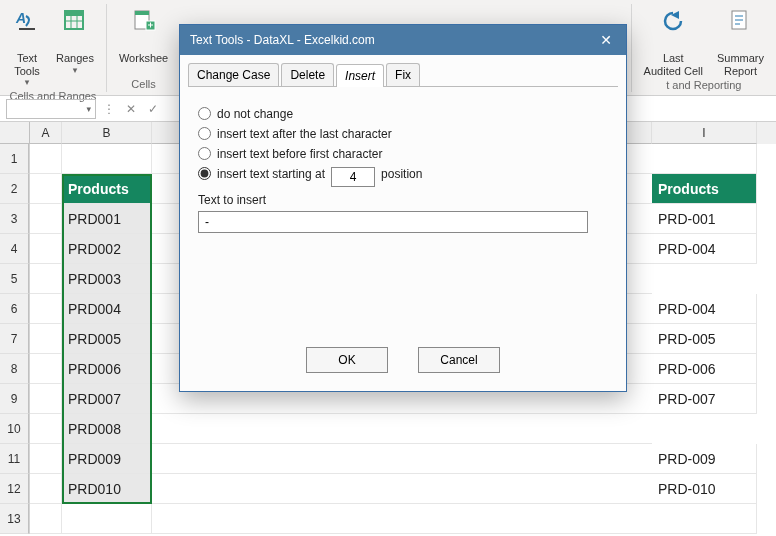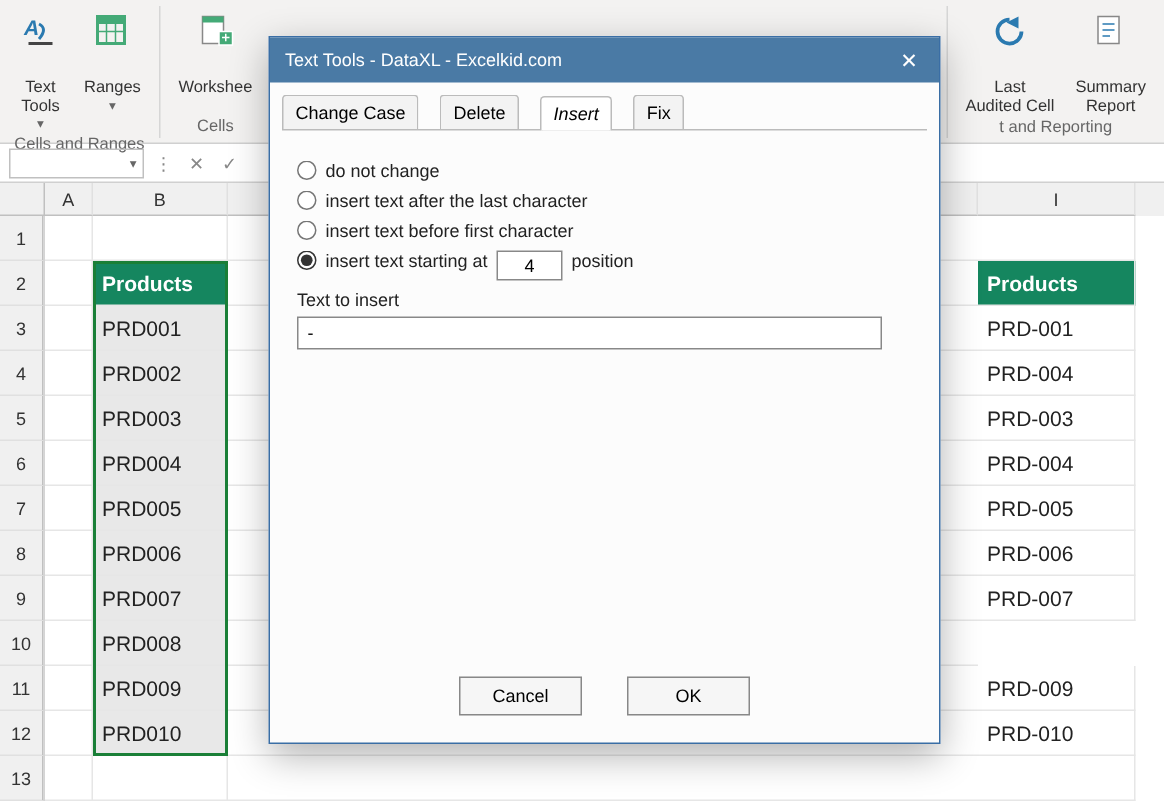--- a/index.html
+++ b/index.html
@@ -127,21 +127,21 @@
   .selection-border {
     position:absolute;
     border:2px solid #1a7f37;
     pointer-events:none;
   }
   
   .modal {
     position:absolute;
     top: 24px; left: 179px;
     width: 448px;
-    height: 472px;
+    height: 368px;
     border:1px solid #3a6ea5;
     background:#fcfcfc;
     box-shadow: 0 8px 24px rgba(0,0,0,.3);
     display:flex; flex-direction:column;
     z-index:100;
   }
   .titlebar {
     background:#4a7aa5;
     color:#fff;
     height:30px;
@@ -149,21 +149,21 @@
     padding:0 0 0 10px;
     font-size:12px;
   }
   .titlebar .close {
     width:40px; height:30px; display:flex;align-items:center;justify-content:center;
     cursor:pointer; font-size:14px;
   }
   .tabs {
     display:flex;
     padding: 8px 8px 0 8px;
-    gap:12px;
+    gap:0;
     font-size:12px;
   }
   .tab {
     padding:4px 8px;
     border:1px solid #bbb;
     border-bottom:none;
     background:#f3f3f3;
     border-radius:3px 3px 0 0;
     margin-right:2px;
     cursor:pointer;
@@ -329,21 +329,20 @@
         <div class="datarow">
           <div class="cell col-A"></div>
           <div class="cell col-B sel-cell">PRD002</div>
           <div class="cell col-gap" style="border-right: none;"></div>
           <div class="cell col-I">PRD-004</div>
         </div>
         <div class="datarow">
           <div class="cell col-A"></div>
           <div class="cell col-B sel-cell">PRD003</div>
           <div class="cell col-gap" style="border-right: none;"></div>
-          <div class="cell col-I">PRD-003</div>
         </div>
         <div class="datarow">
           <div class="cell col-A"></div>
           <div class="cell col-B sel-cell">PRD004</div>
           <div class="cell col-gap" style="border-right: none;"></div>
           <div class="cell col-I">PRD-004</div>
         </div>
         <div class="datarow">
           <div class="cell col-A"></div>
           <div class="cell col-B sel-cell">PRD005</div>
@@ -419,16 +418,16 @@
       <input type="radio" name="opt" checked="" style="">
       <span>insert text starting at</span>
       <input type="text" value="4" style="">
       <span>position</span>
     </label>
 
     <div class="field-label">Text to insert</div>
     <input class="text-insert" type="text" value="-" style="">
   </div>
   <div class="dialog-buttons">
+    <button>OK</button>
     <button>Cancel</button>
-    <button>OK</button>
   </div>
 </div>
 
 </body></html>

